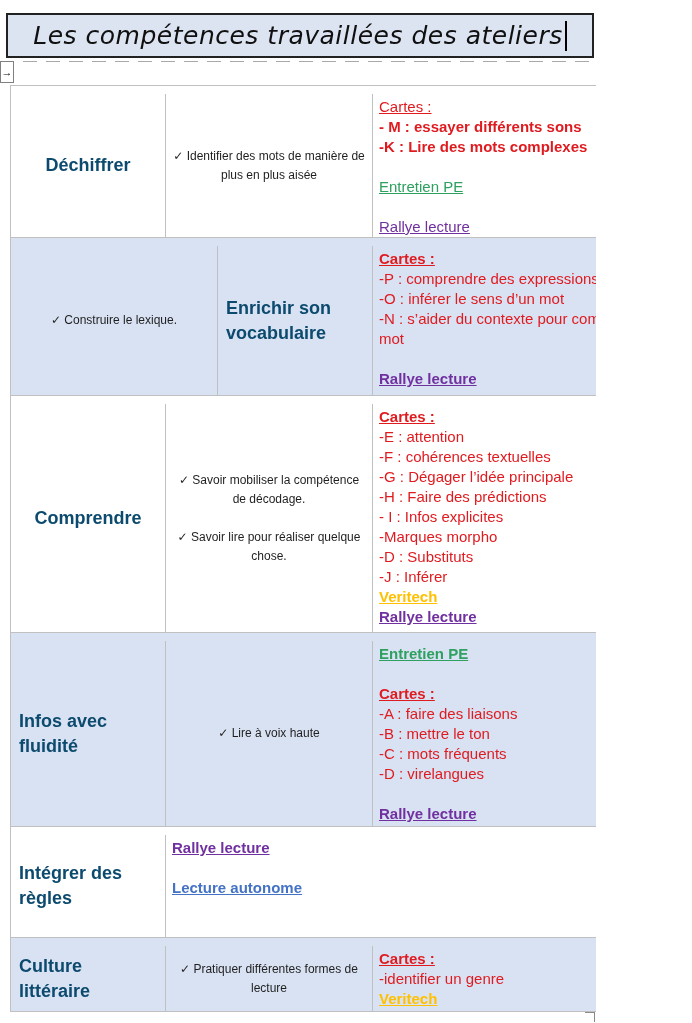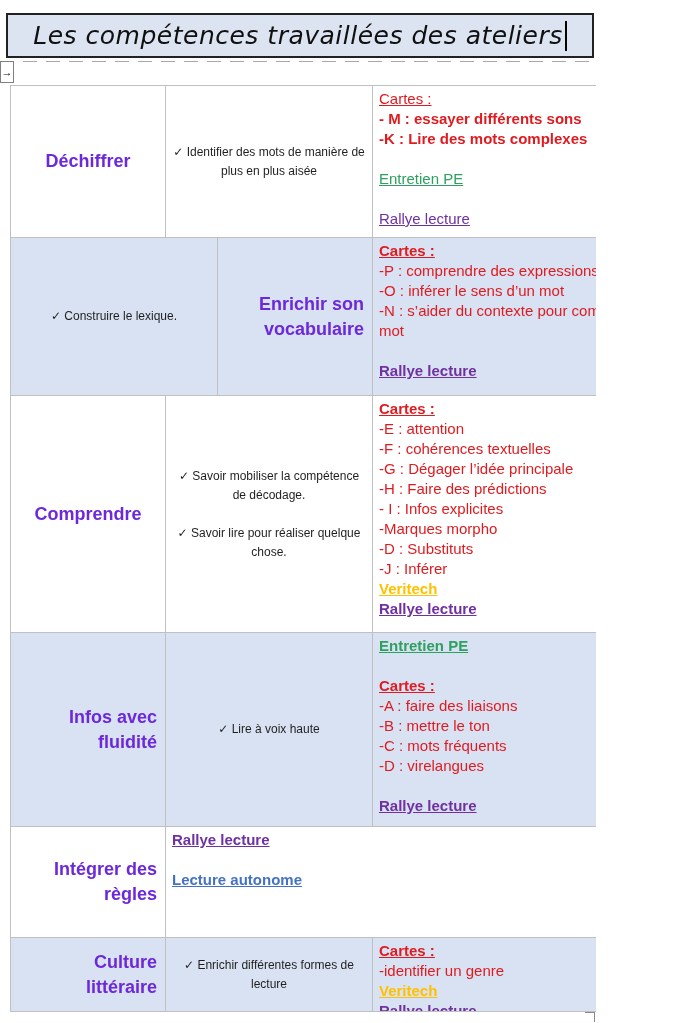--- a/index.html
+++ b/index.html
@@ -43,25 +43,25 @@
   }
   
   .doc-table{
     position:absolute;left:10px;top:85px;width:670px;
     border:1px solid var(--gridline);box-sizing:border-box;
   }
   .row{display:flex;border-bottom:1px solid var(--gridline);box-sizing:border-box;}
   .row:last-child{border-bottom:none;}
   .row.alt{background:var(--rowblue);}
   .h0{height:152px}.h1{height:158px}.h2{height:237px}.h3{height:194px}.h4{height:111px}.h5{height:73px}
-  .cell{box-sizing:border-box;}
+  .cell{box-sizing:border-box;margin-top:8px;}
   .c-name{
     width:155px;border-right:1px solid var(--gridline);
-    display:flex;align-items:center;justify-content:center;text-align:right;
-    font-weight:700;font-size:18px;line-height:25px;color:#6d28d9;padding:0 8px;
+    display:flex;align-items:center;justify-content:center;text-align:left;
+    font-weight:700;font-size:18px;line-height:25px;color:#0c4a6e;padding:0 8px;
   }
   .c-desc{
     width:207px;border-right:1px solid var(--gridline);
     display:flex;flex-direction:column;align-items:center;justify-content:center;
     text-align:center;font-size:12px;color:var(--ink);padding:0 7px;
   }
   .desc-line{min-height:19px;line-height:19px;}
   .c-det{
     flex:1;padding:3px 6px 0 6px;font-size:15px;text-align:left;overflow:hidden;
   }
@@ -187,21 +187,21 @@
         <div class="ln-blank"></div>
         <div class="ln-blue-bold-u">Lecture autonome</div>
       </div>
     </div>
 
     <div class="row alt h5">
       <div class="cell c-name">
         <span>Culture littéraire</span>
       </div>
       <div class="cell c-desc">
-        <div class="desc-line">✓ Enrichir différentes formes de lecture</div>
+        <div class="desc-line">✓ Pratiquer différentes formes de lecture</div>
       </div>
       <div class="cell c-det">
         <div class="ln-red-bold-u">Cartes :</div>
         <div class="ln-red">-identifier un genre</div>
         <div class="ln-gold-bold-u">Veritech</div>
         <div class="ln-purple-bold-u">Rallye lecture</div>
       </div>
     </div>
 
   </div>

